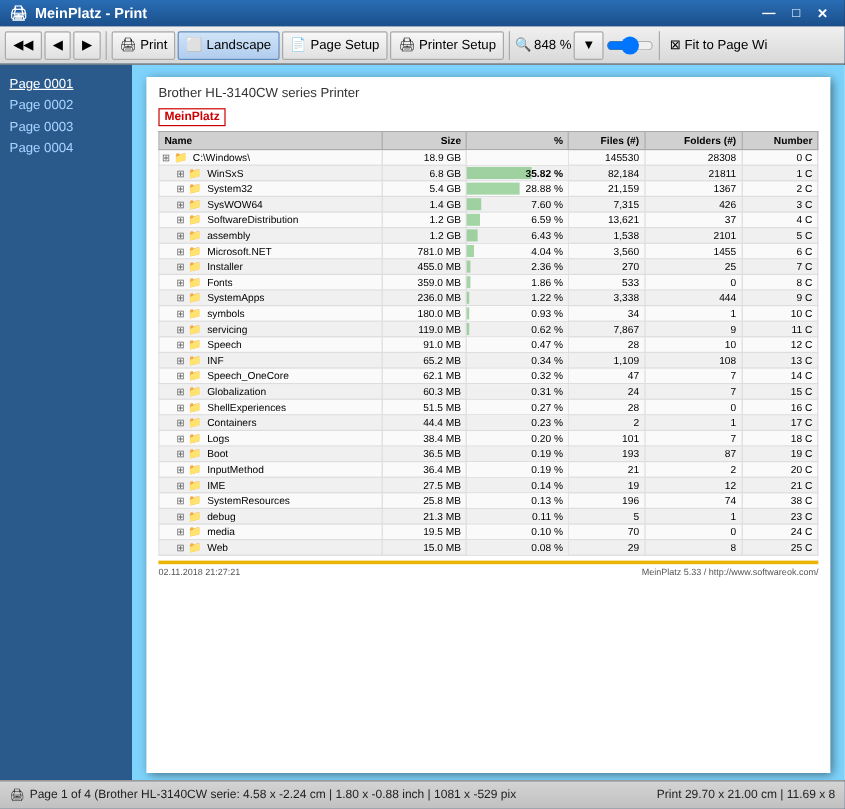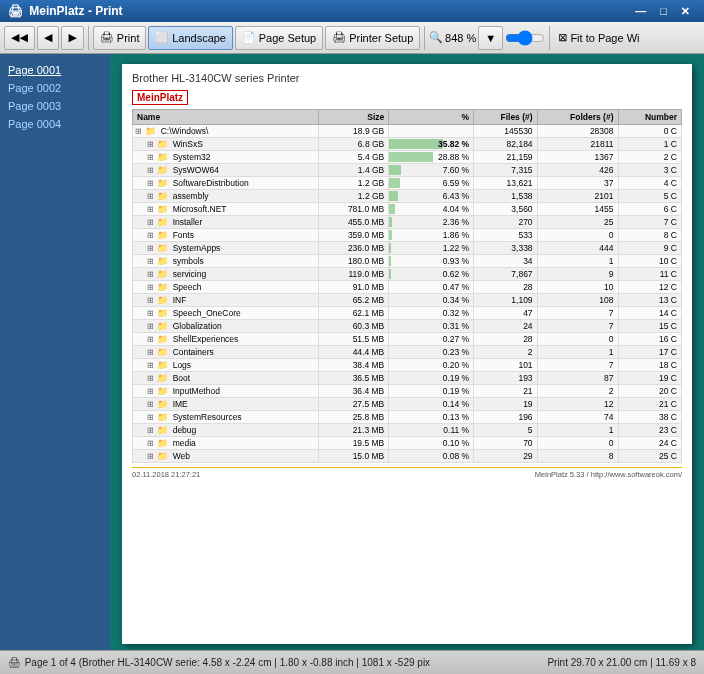--- a/index.html
+++ b/index.html
@@ -79,21 +79,21 @@
     }
     .page-tab.active { color: #ffffff; text-decoration: underline; }
 
     
     #print-area {
       position: absolute;
       top: 54px;
       left: 110px;
       right: 0;
       bottom: 24px;
-      background: #0f766e;
+      background: #7dd3fc;
       overflow: auto;
       display: flex;
       align-items: flex-start;
       justify-content: center;
       padding: 10px;
     }
 
     
     #paper {
       background: white;
@@ -149,21 +149,21 @@
     .bar-text { position: relative; z-index: 1; }
 
     .folder-icon { font-size: 9px; margin-right: 2px; }
     .expand-icon { font-size: 8px; margin-right: 1px; color: #666; }
 
     
     #paper-footer {
       margin-top: 4px;
       font-size: 7.5px;
       color: #555;
-      border-top: 1px solid #eab308;
+      border-top: 3px solid #eab308;
       padding-top: 2px;
       display: flex;
       justify-content: space-between;
     }
 
     
     #status-bar {
       position: absolute;
       bottom: 0; left: 0; right: 0;
       height: 24px;

